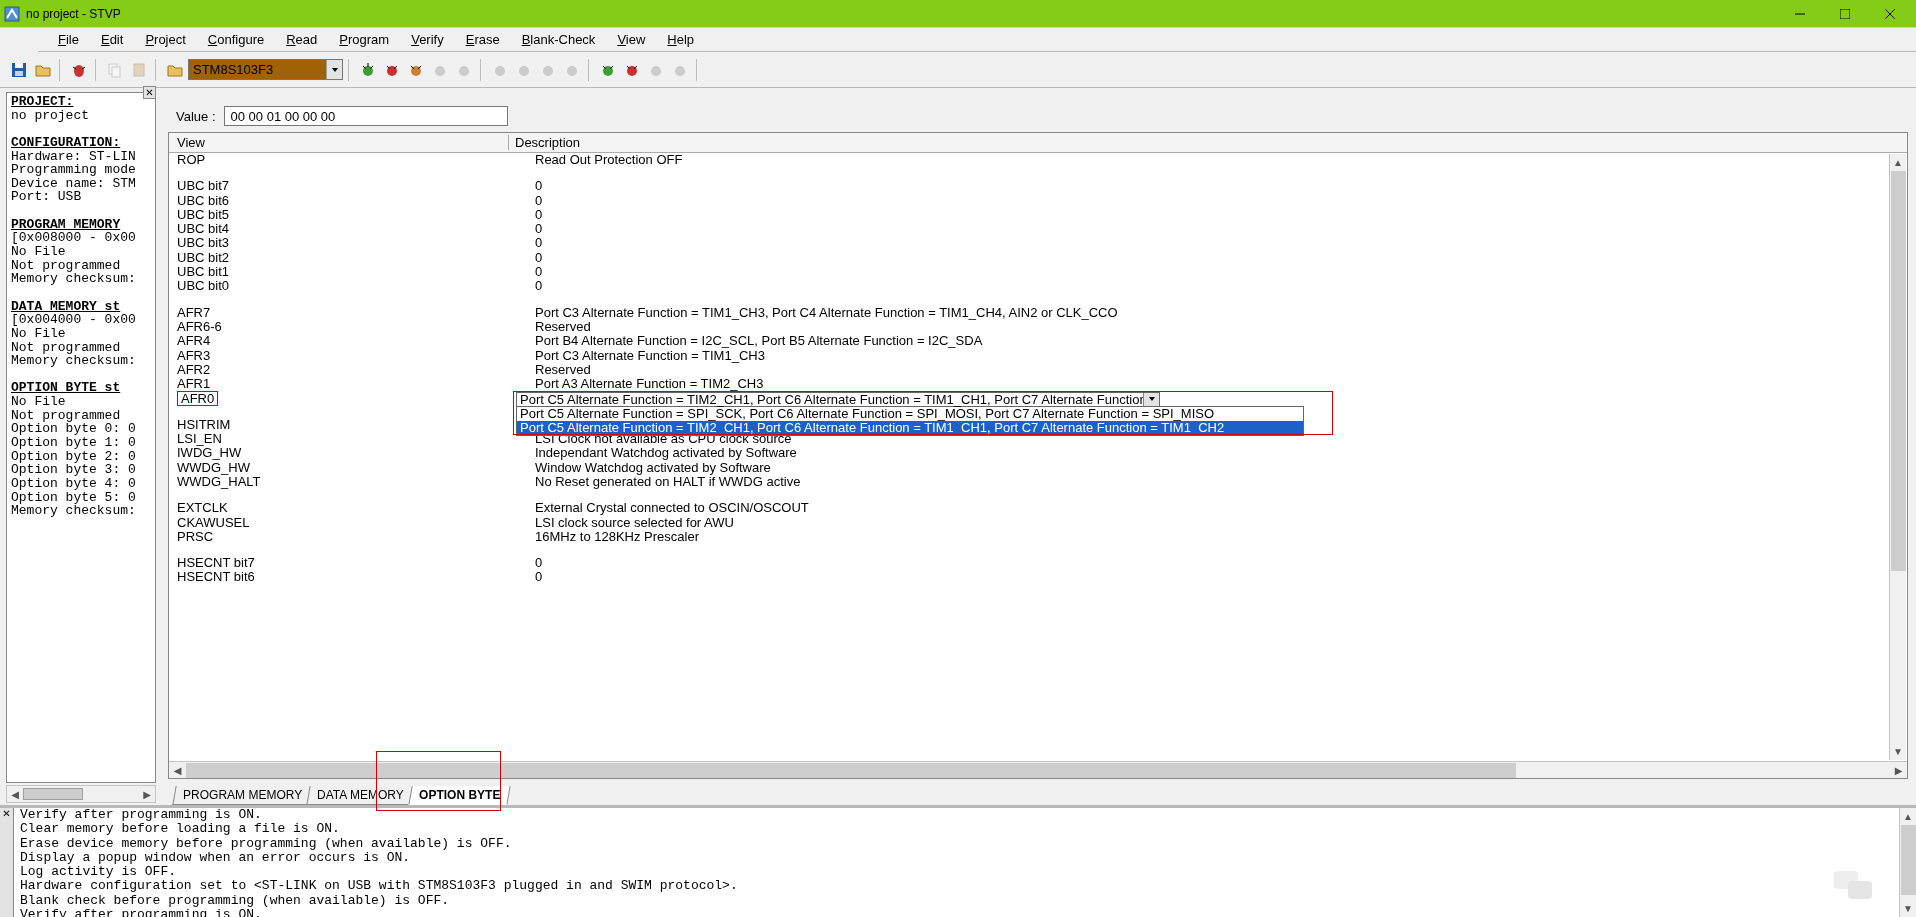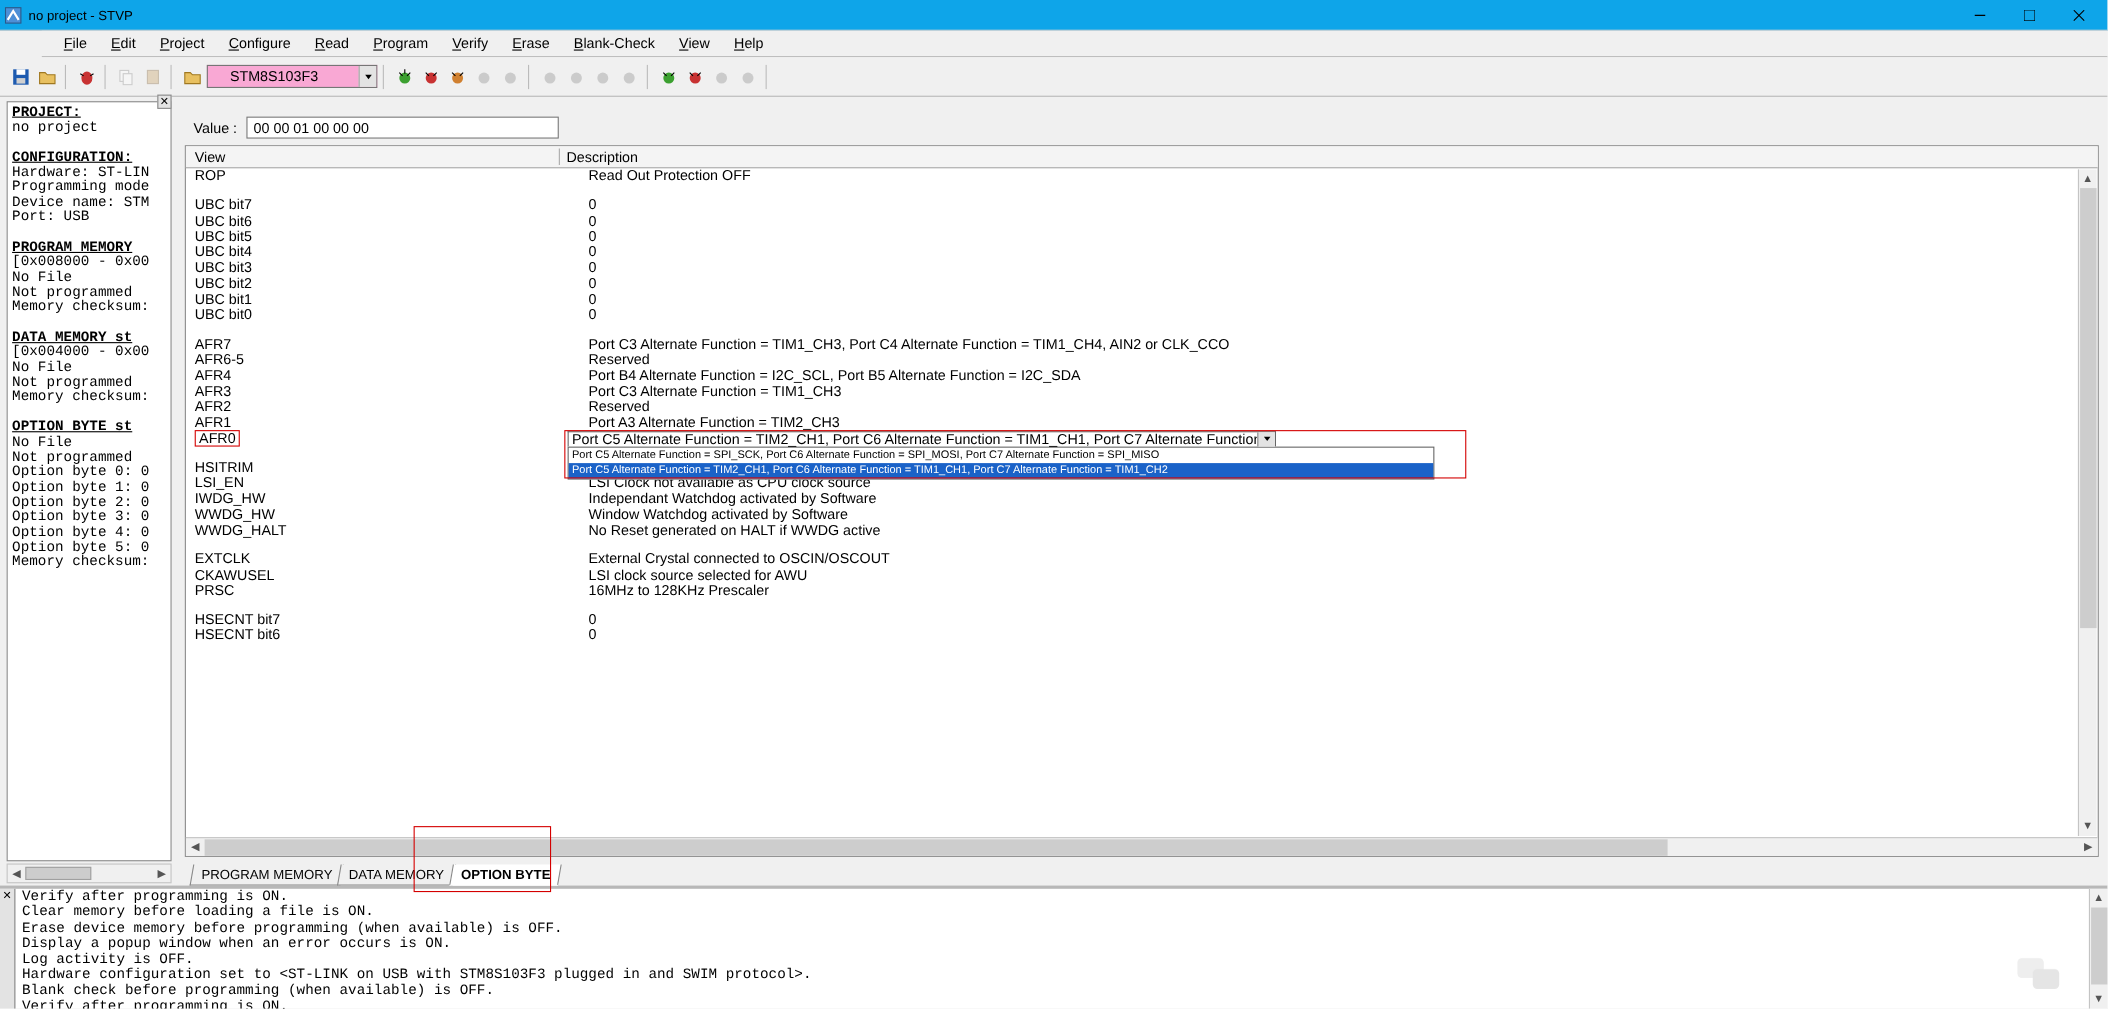--- a/index.html
+++ b/index.html
@@ -8,21 +8,21 @@
     width: 1916px; height: 917px;
     font-family: "Segoe UI", Tahoma, sans-serif;
     font-size: 13px;
     background: #f0f0f0;
     overflow: hidden;
     color: #000;
   }
   
   .titlebar {
     height: 28px;
-    background: #0ea5e9;
+    background: #84cc16;
     border-bottom: 1px solid #d0d0d0;
     display: flex;
     align-items: center;
     padding: 0 4px;
   }
   .titlebar .app-icon {
     width: 16px; height: 16px;
     margin-right: 6px;
     display: inline-block;
   }
@@ -66,22 +66,22 @@
   .tool-icon {
     width: 22px; height: 22px;
     display:flex; align-items:center; justify-content:center;
     border: 1px solid transparent;
   }
   .sep { width: 4px; height: 22px; border-left: 1px solid #bbb; margin: 0 3px; }
   .device-select {
     width: 155px; height: 21px;
     font-size: 13px;
     border: 1px solid #767676;
-    background: #f9a8d4;
-    padding-left: 20px;
+    background: #a16207;
+    padding-left: 4px;
     display:flex; align-items:center; justify-content: space-between;
   }
   .device-select .dd-arrow {
     width: 16px; height: 19px;
     background: #e3e3e3;
     border-left: 1px solid #a0a0a0;
     display:flex; align-items:center; justify-content:center;
   }
   .ant-icon svg { display:block; }
   .disabled-icon { opacity: 0.35; }
@@ -194,21 +194,21 @@
     background: #fff;
     font-size: 13px;
     display:flex;
     align-items:center;
   }
   .combo-sel .txt { flex:1; padding-left: 3px; white-space: nowrap; overflow:hidden; }
   .combo-sel .cb-btn { width: 16px; height: 13px; background: #e3e3e3; border-left:1px solid #888; display:flex; align-items:center; justify-content:center; }
   .combo-list {
     border: 1px solid #666;
     background: #fff;
-    font-size: 10px;
+    font-size: 13px;
     width: 788px;
   }
   .combo-item { padding: 0 3px; height: 14px; line-height: 14px; white-space: nowrap; overflow:hidden; }
   .combo-item.sel { background: #1a62c8; color: #fff; }
 
   .hscroll {
     height: 17px;
     border-top: 1px solid #c4c4c4;
     background: #f0f0f0;
     display:flex; align-items:center;
@@ -559,21 +559,21 @@
           <div class="row">
             <div class="c1">UBC bit0</div>
             <div class="c2">0</div>
           </div>
           <div class="row spacer"></div>
           <div class="row">
             <div class="c1">AFR7</div>
             <div class="c2">Port C3 Alternate Function = TIM1_CH3, Port C4 Alternate Function = TIM1_CH4, AIN2 or CLK_CCO</div>
           </div>
           <div class="row">
-            <div class="c1">AFR6-5</div>
+            <div class="c1">AFR6-6</div>
             <div class="c2">Reserved</div>
           </div>
           <div class="row">
             <div class="c1">AFR4</div>
             <div class="c2">Port B4 Alternate Function = I2C_SCL, Port B5 Alternate Function = I2C_SDA</div>
           </div>
           <div class="row">
             <div class="c1">AFR3</div>
             <div class="c2">Port C3 Alternate Function = TIM1_CH3</div>
           </div>

